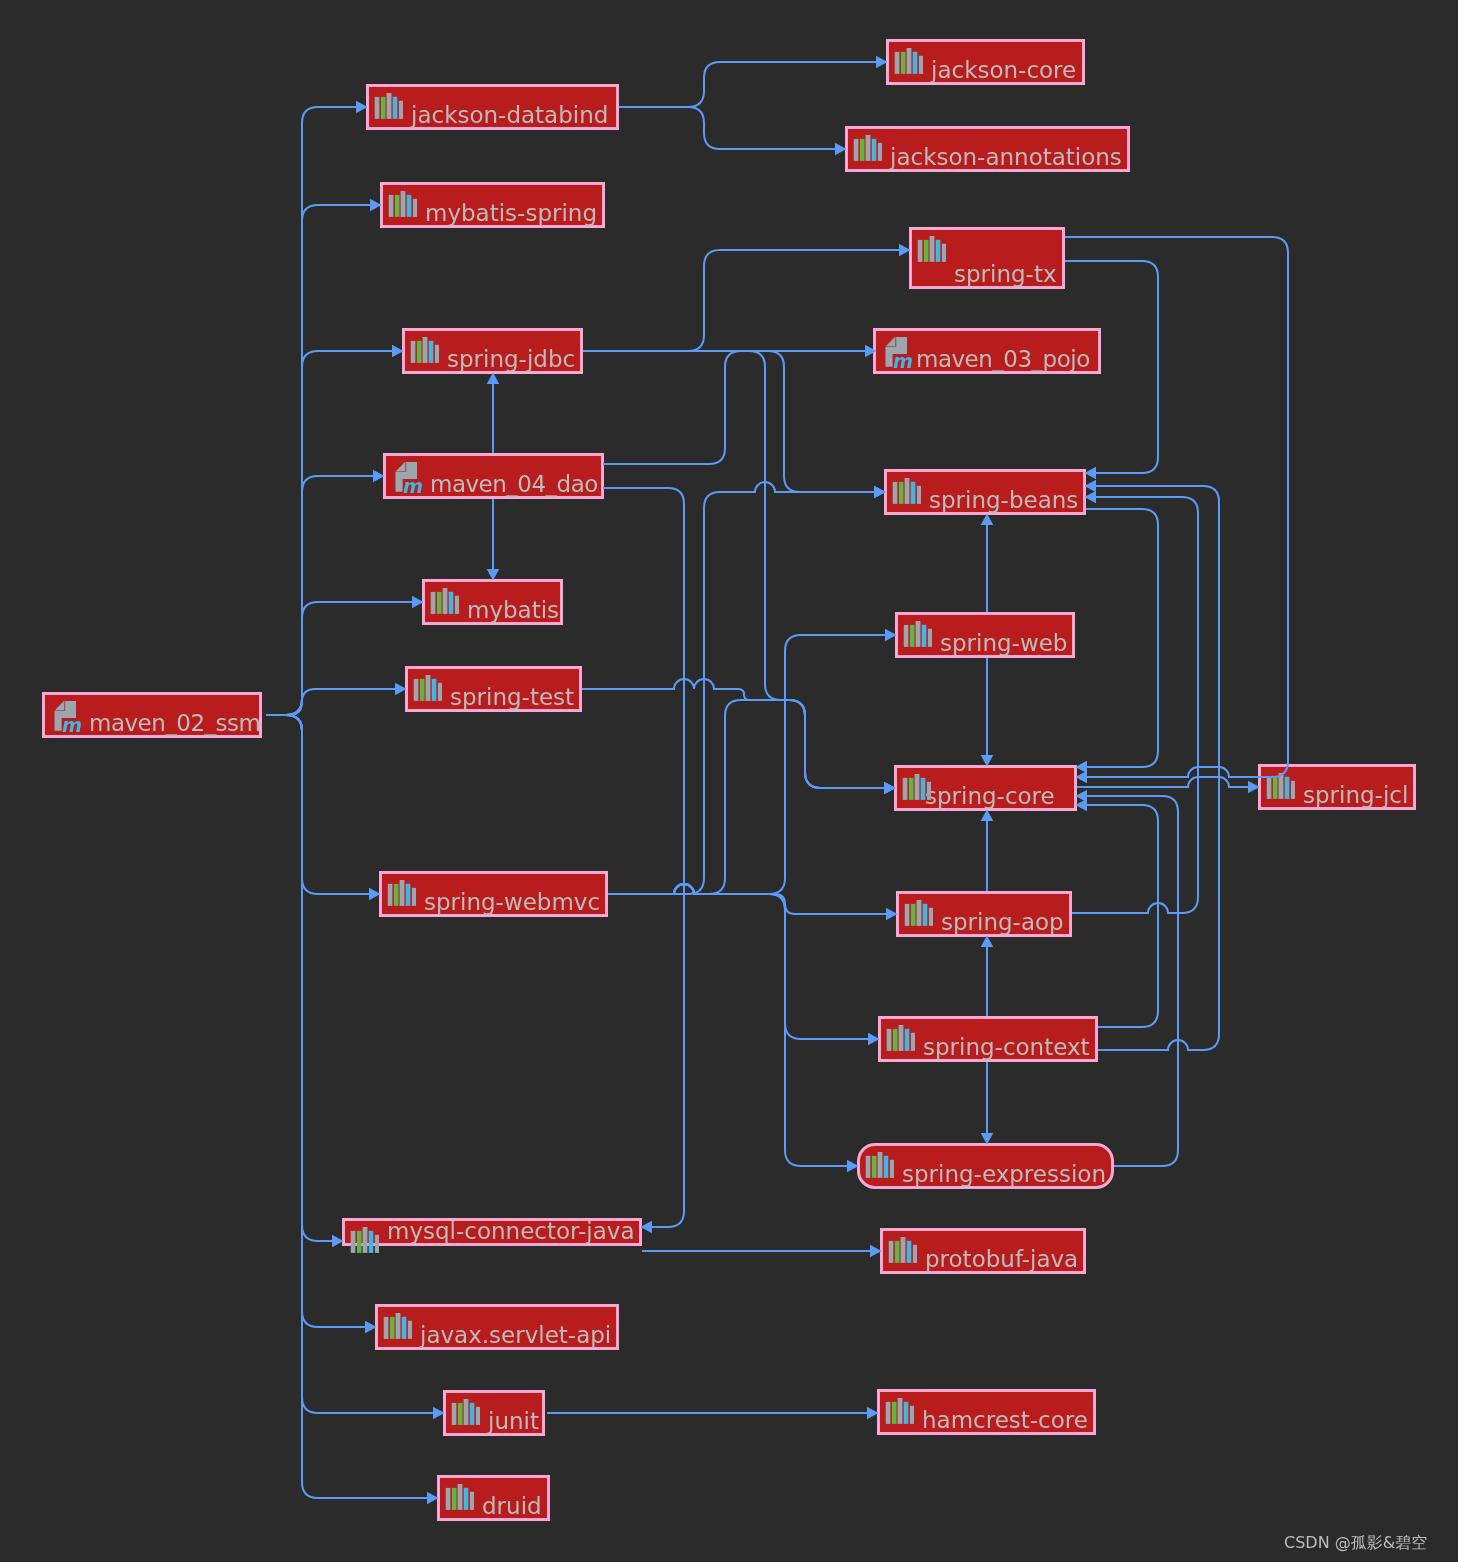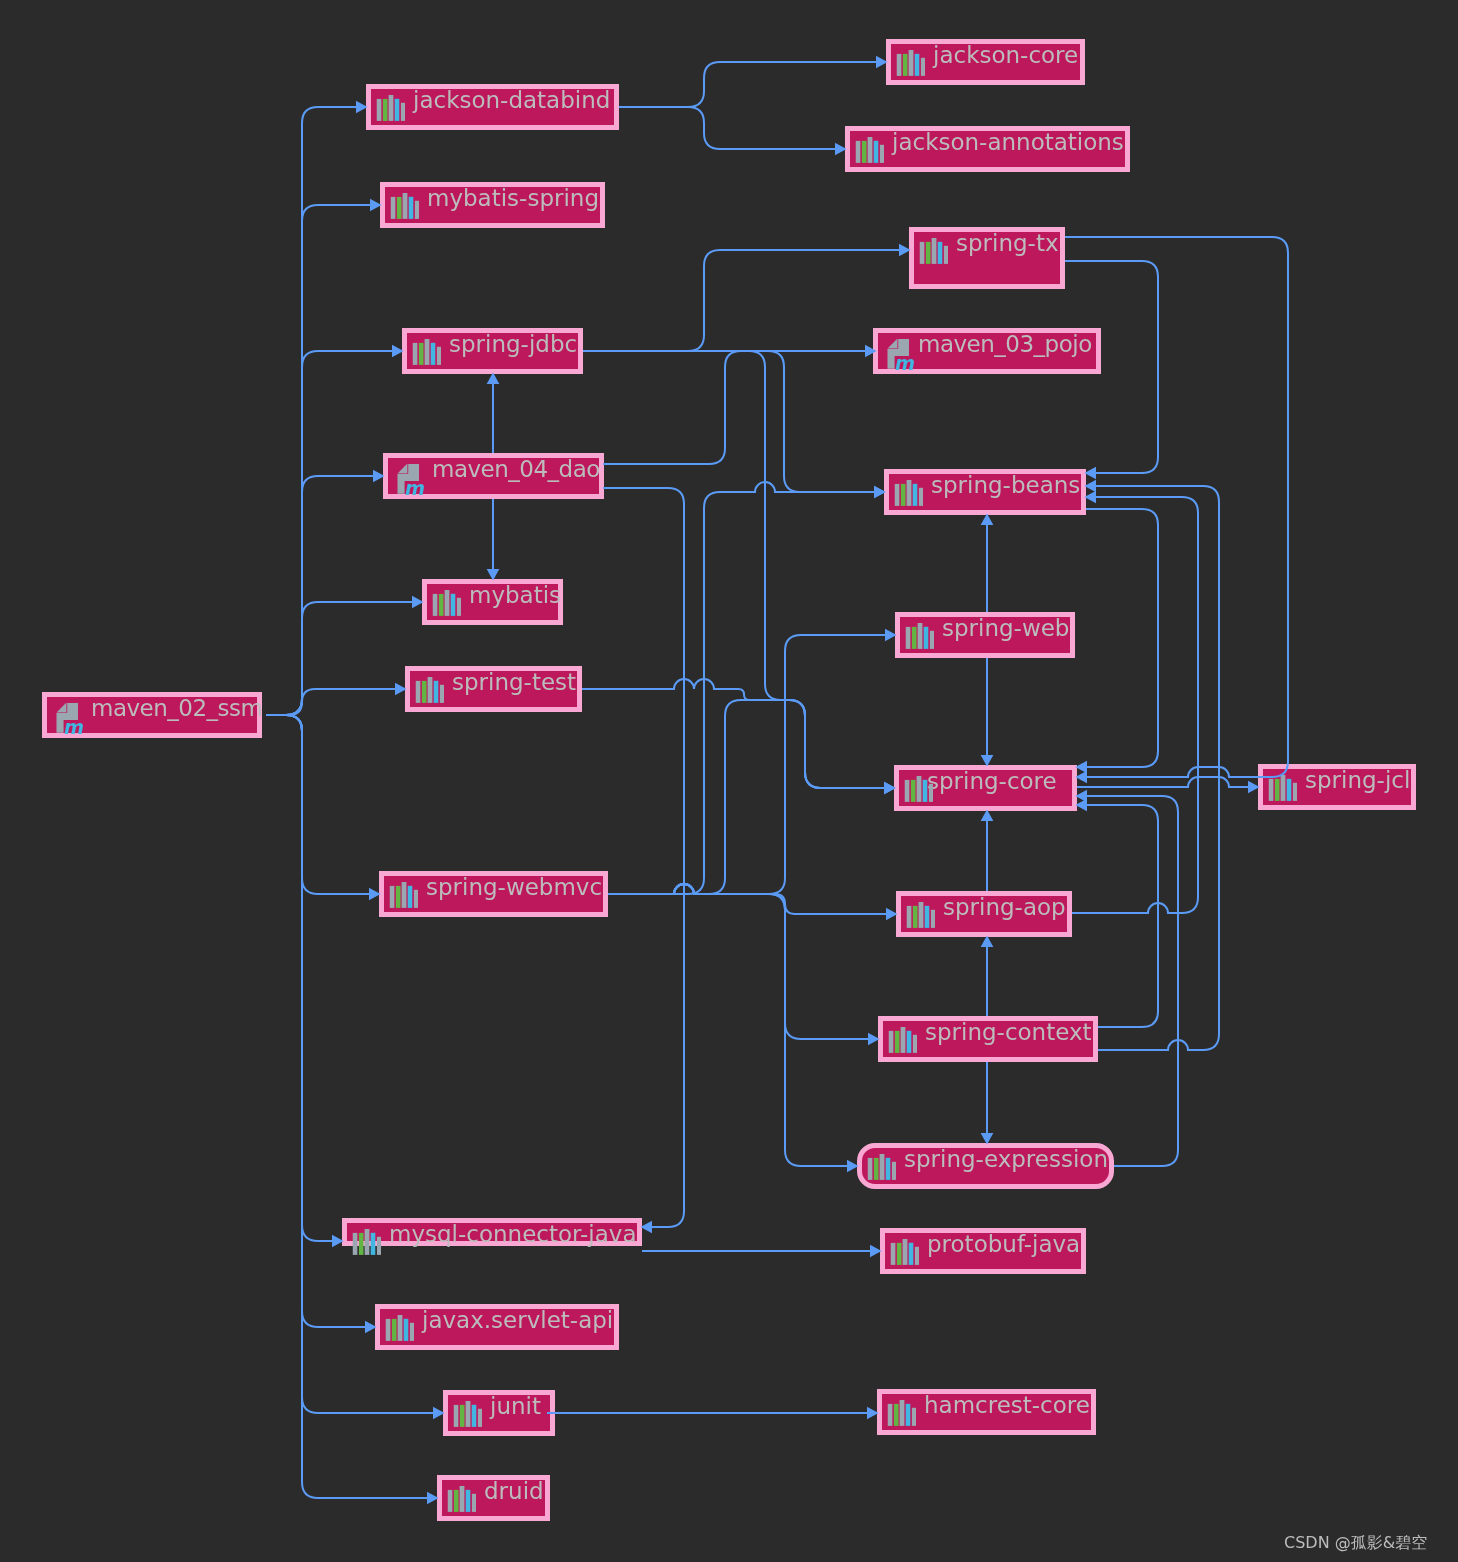--- a/index.html
+++ b/index.html
@@ -1,22 +1,22 @@
 <!DOCTYPE html>
 <html><head>
 <meta charset="utf-8">
 <title>maven_02_ssm dependency diagram</title>
 <style>
   html,body{margin:0;padding:0;background:#2b2b2b;}
   body{width:1458px;height:1562px;overflow:hidden;
        font-family:"DejaVu Sans","Liberation Sans",sans-serif;}
   #canvas{position:relative;width:1458px;height:1562px;background:#2b2b2b;}
   #edges{position:absolute;left:0;top:0;z-index:7;pointer-events:none;}
-  .node{position:absolute;box-sizing:border-box;border:5px solid #f9a8d4;
-        background:#be185d;display:flex;align-items:flex-start;z-index:5;}
+  .node{position:absolute;box-sizing:border-box;border:3px solid #f9a8d4;
+        background:#b91c1c;display:flex;align-items:flex-end;z-index:5;}
   .node .ico{flex:0 0 auto;display:block;}
   .node .lbl{color:#bcbcbc;font-size:23px;line-height:23px;white-space:nowrap;}
   .node.module .lbl{letter-spacing:-0.5px;}
   #watermark{position:absolute;color:#bdbdbd;font-size:16px;line-height:18px;white-space:nowrap;z-index:9;}
 </style>
 </head>
 <body>
 
 <div id="canvas">
   <svg id="edges" width="1458" height="1562">
@@ -313,21 +313,21 @@
       <div class="node" style="left: 375px; top: 1304px; width: 244px; height: 46px; position: absolute;">
         <svg width="30" height="32" viewBox="0 0 30 32" class="ico" style="position: absolute; left: 4.4px; top: 6px;">
           <rect x="1.75" y="3.9" width="4.6" height="22" fill="#9aa7b0"></rect>
           <rect x="7.9" y="3.9" width="4.6" height="22" fill="#62b543"></rect>
           <rect x="13.6" y="0" width="4.8" height="25.9" fill="#9aa7b0"></rect>
           <rect x="19.7" y="3.8" width="4.6" height="22.099999999999998" fill="#40b6e0"></rect>
           <rect x="25.9" y="7.8" width="4.6" height="18.099999999999998" fill="#9aa7b0"></rect>
         </svg>
         <span class="lbl" style="margin-left: 42px;">javax.servlet-api</span>
       </div>
-      <div class="node" style="left: 443px; top: 1390px; width: 112px; height: 46px; position: absolute;">
+      <div class="node" style="left: 443px; top: 1390px; width: 102px; height: 46px; position: absolute;">
         <svg width="30" height="32" viewBox="0 0 30 32" class="ico" style="position: absolute; left: 4.4px; top: 6px;">
           <rect x="1.75" y="3.9" width="4.6" height="22" fill="#9aa7b0"></rect>
           <rect x="7.9" y="3.9" width="4.6" height="22" fill="#62b543"></rect>
           <rect x="13.6" y="0" width="4.8" height="25.9" fill="#9aa7b0"></rect>
           <rect x="19.7" y="3.8" width="4.6" height="22.099999999999998" fill="#40b6e0"></rect>
           <rect x="25.9" y="7.8" width="4.6" height="18.099999999999998" fill="#9aa7b0"></rect>
         </svg>
         <span class="lbl" style="margin-left: 42px;">junit</span>
       </div>
       <div class="node" style="left: 877px; top: 1389px; width: 219px; height: 46px; position: absolute;">

